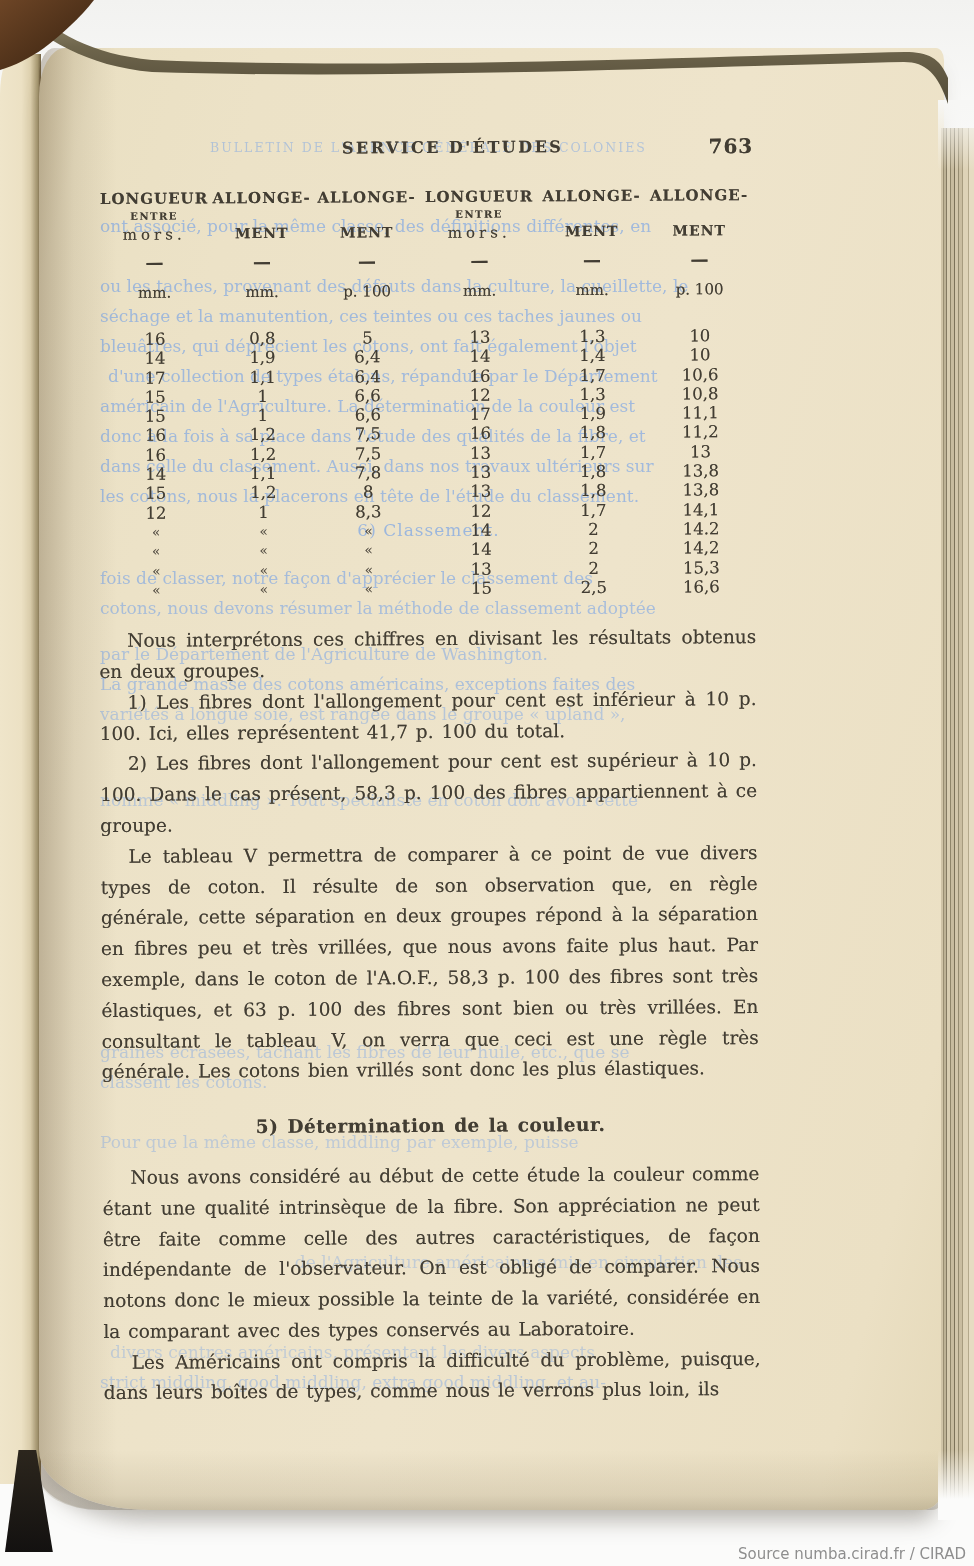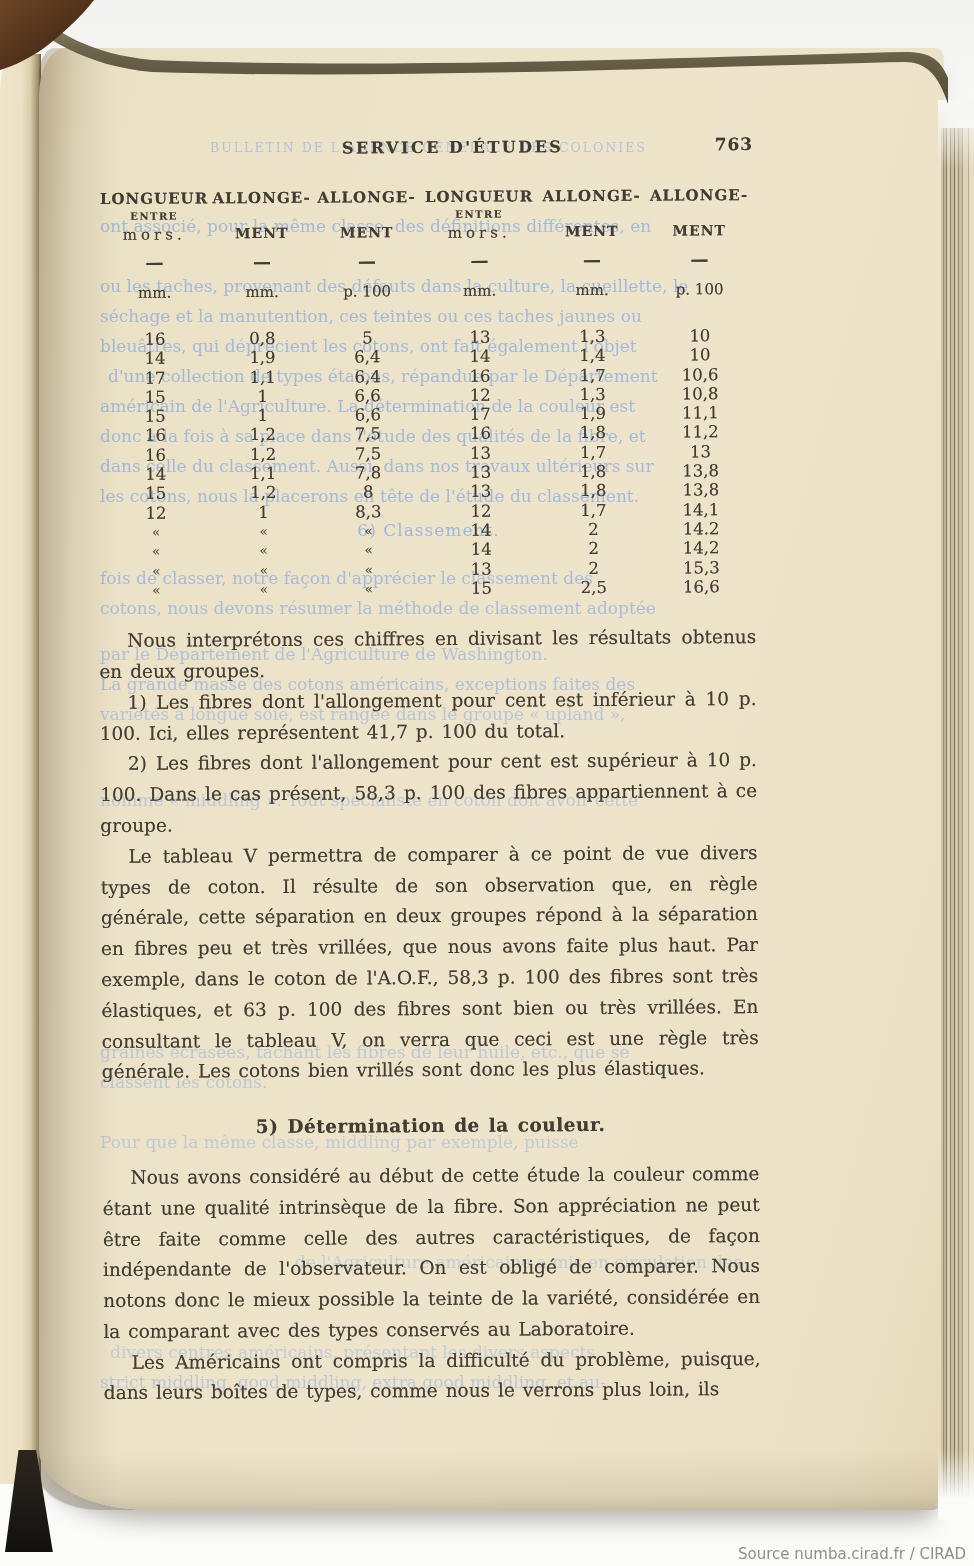--- a/index.html
+++ b/index.html
@@ -63,21 +63,21 @@
   .content{
     position:absolute;left:100px;top:136px;width:657px;z-index:3;
     color:#423d33;transform:rotate(-0.35deg);
     text-shadow:0 0 .4px rgba(62,56,44,.55);
   }
   .page-head{position:relative;height:26px;}
   .running-title{
     position:absolute;left:50%;transform:translateX(-50%);margin-left:28px;top:2px;
     font-size:16px;font-weight:700;letter-spacing:2.5px;white-space:nowrap;
   }
-  .page-number{position:absolute;right:0;top:0;font-size:17px;font-weight:700;letter-spacing:1px;}
+  .page-number{position:absolute;right:0;top:0;font-size:20px;font-weight:700;letter-spacing:1px;}
   
   .meas-table{margin-top:26px;}
   .t-row{display:flex;}
   .th{display:flex;flex-direction:column;align-items:center;text-align:center;}
   .th-l1{height:21px;font-size:15px;font-weight:700;letter-spacing:1px;}
   .th-l2{height:15px;font-size:10px;font-weight:700;letter-spacing:1.5px;}
   .th-l3{height:22px;font-size:14px;font-weight:700;letter-spacing:1px;}
   .th-l3.mors{font-size:15px;font-weight:400;letter-spacing:4px;}
   .th-dash{height:28px;font-size:18px;font-weight:700;display:flex;align-items:center;justify-content:center;}
   .th-unit{height:26px;font-size:15px;display:flex;align-items:flex-end;justify-content:center;}

